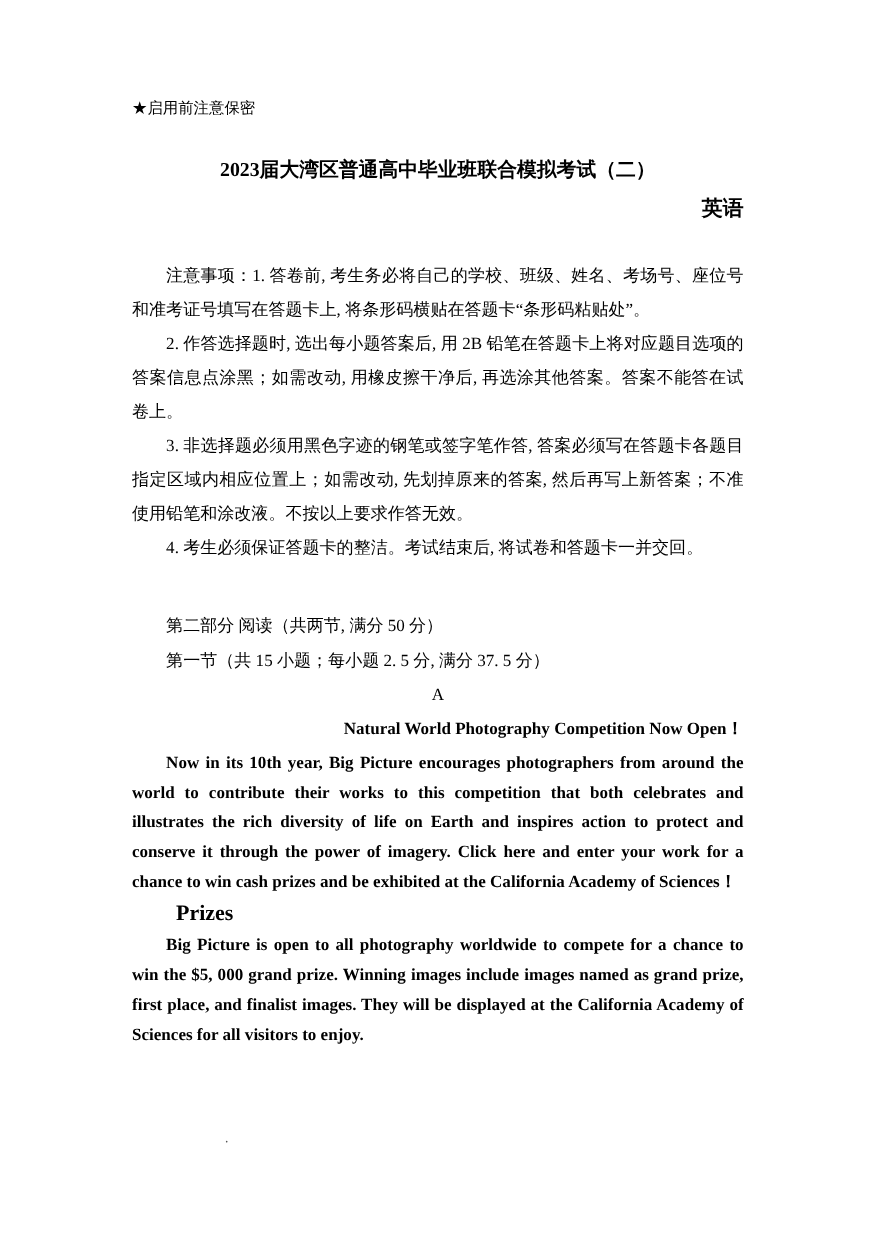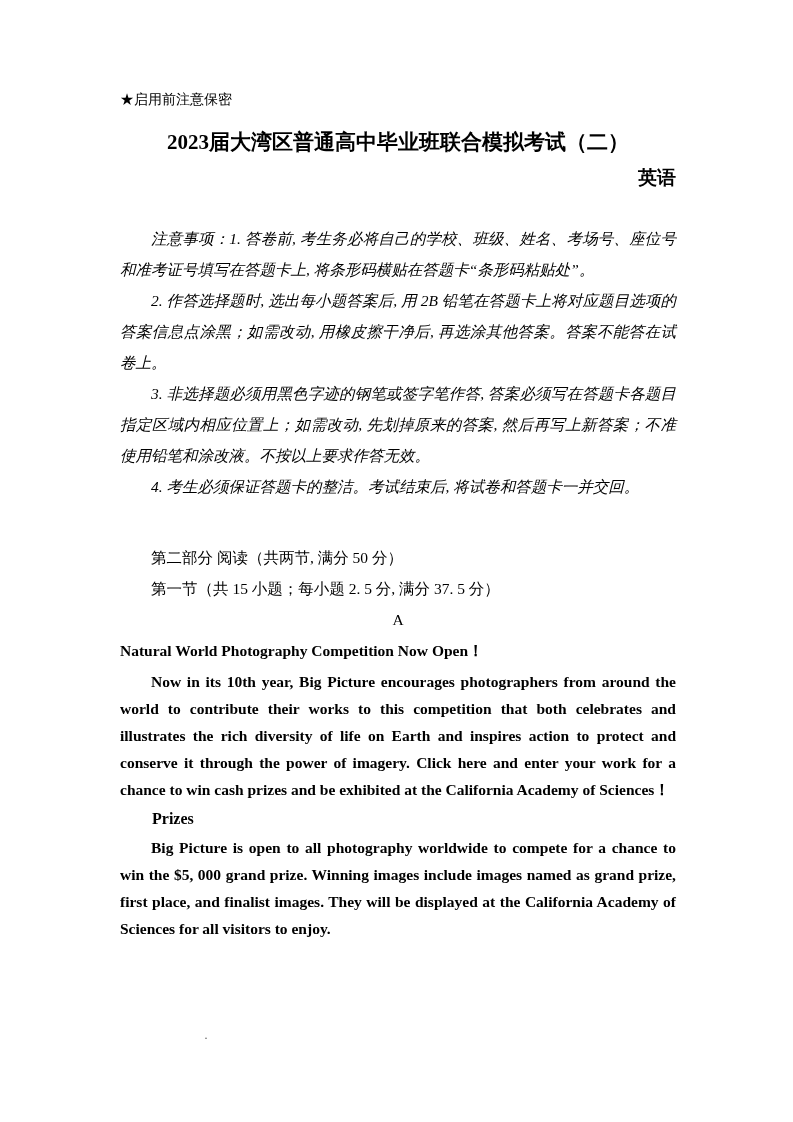--- a/index.html
+++ b/index.html
@@ -13,40 +13,40 @@
     font-family: "Liberation Serif", "DejaVu Serif", serif;
     color: #000000;
     overflow: hidden;
   }
   .notice {
     font-size: 14px;
     line-height: 20px;
     margin: 0;
   }
   .exam-title {
-    font-size: 21px;
+    font-size: 18px;
     font-weight: bold;
     text-align: center;
-    margin: 20px 0 0 0;
+    margin: 32px 0 0 0;
     line-height: 24px;
   }
   .exam-subject {
     font-size: 19px;
     font-weight: bold;
     text-align: right;
     margin: 11px 0 0 0;
     line-height: 26px;
   }
   .exam-info {
     font-size: 15.5px;
     text-align: center;
     margin: 20px 0 0 0;
     line-height: 24px;
   }
-  .notes-block { margin-top: 32px; font-style: italic; }
+  .notes-block { margin-top: 32px; }
   .cn-para {
     font-size: 15.5px;
     line-height: 31px;
     text-align: justify;
     text-indent: 2em;
     margin: 0;
   }
   .section-block { margin-top: 40px; }
   .section-line {
     font-size: 15.5px;
@@ -56,34 +56,34 @@
   }
   .passage-label {
     font-size: 15.5px;
     line-height: 31px;
     text-align: center;
     margin: 0;
   }
   .passage-title {
     font-size: 15.5px;
     font-weight: bold;
-    text-align: left;
+    text-align: right;
     line-height: 31px;
     margin: 0;
   }
   .en-para {
     font-size: 15.5px;
     line-height: 27px;
     text-align: justify;
     text-indent: 2em;
     margin: 2px 0 0 0;
     font-weight: bold;
   }
   .en-heading {
-    font-size: 16px;
+    font-size: 20px;
     font-weight: bold;
     line-height: 27px;
     text-indent: 2em;
     margin: 2px 0 0 0;
   }
   .stray-mark {
     position: absolute;
     left: 204px;
     top: 1032px;
     font-size: 12px;

